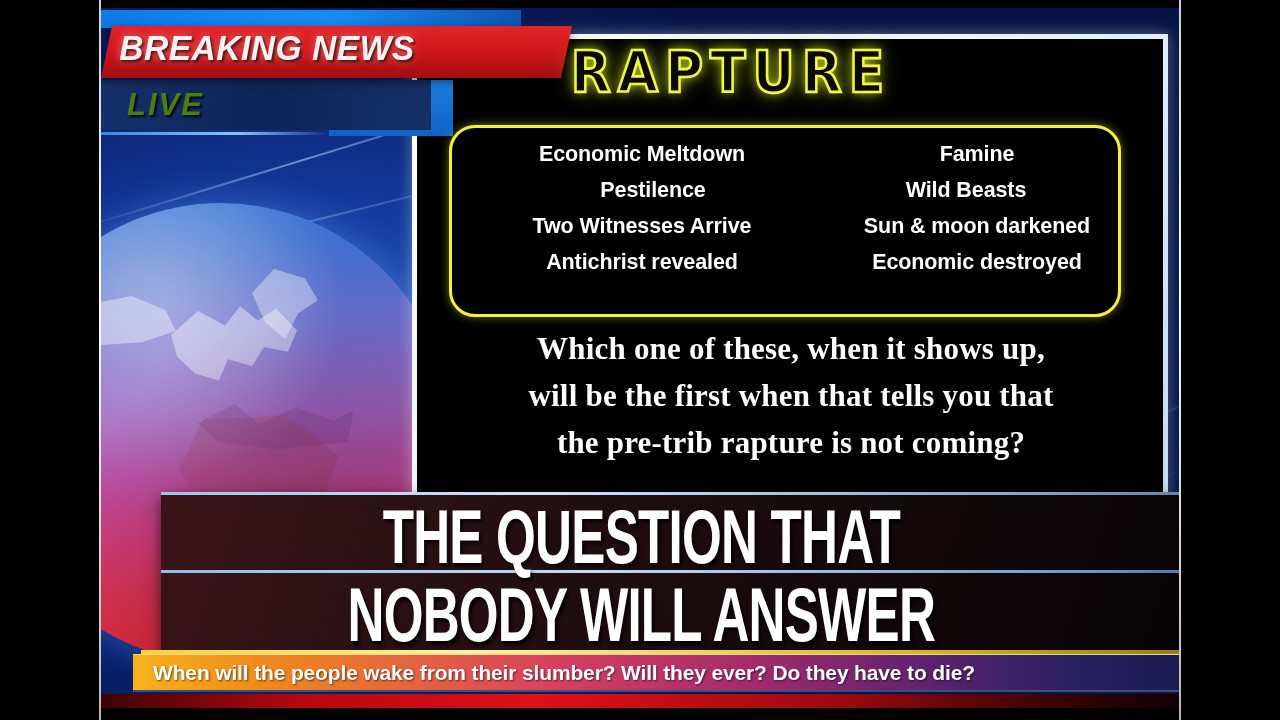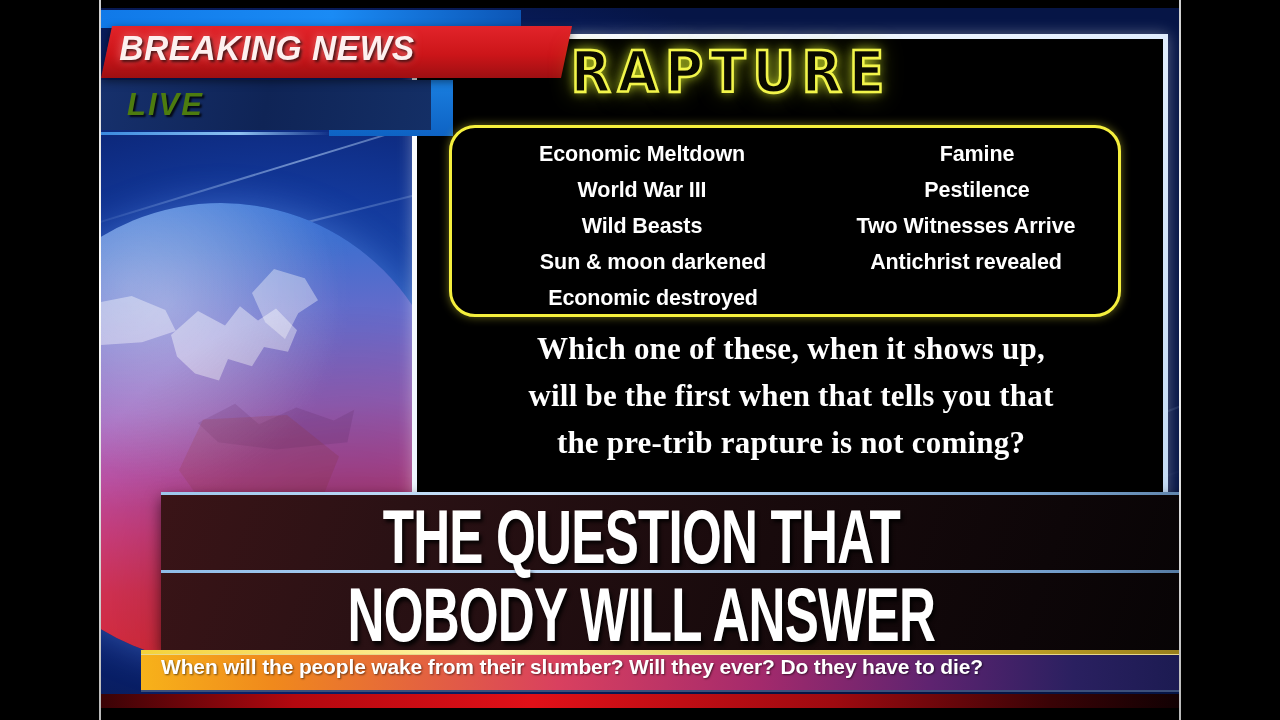--- a/index.html
+++ b/index.html
@@ -217,25 +217,25 @@
   .lower-r2{ top:578px; }
   .lower-r2 span{ font-size:64px; }
 
   
   .ticker-gold{
     position:absolute; left:40px; top:650px; width:1098px; height:4px;
     background:linear-gradient(90deg,#f4d23a,#fff3a8 30%,#d9b62c 70%,#8a7318);
     z-index:32;
   }
   .ticker{
-    position:absolute; left:40px; top:654px; width:1098px; height:38px;
+    position:absolute; left:32px; top:654px; width:1098px; height:38px;
     background:linear-gradient(90deg,#f7b21a 0%,#f0891c 12%,#d9405f 38%,#a52a6c 56%,#5e2370 72%,#2a2060 85%,#14184a 100%);
     border-top:1px solid #e8d88a;
     border-bottom:2px solid #3d4f7a;
-    display:flex; 
+    display:flex; align-items:center;
     z-index:32;
   }
   .ticker span{
     color:#ffffff; font-size:21px; font-weight:bold;
     font-family:"Liberation Sans", sans-serif;
     margin-left:20px; white-space:nowrap;
     text-shadow:1px 1px 2px rgba(0,0,0,.55);
     letter-spacing:-.15px;
   }
   .red-strip{
@@ -293,21 +293,20 @@
     <div class="live-underline"></div>
 
     <div class="rapture">
       <span>RAPTURE</span>
     </div>
 
     <div class="listbox">
       <div class="list-grid">
         <div>Economic Meltdown</div>
         <div class="right">Famine</div>
-        <div>World War III</div>
         <div class="right">Pestilence</div>
         <div>Wild Beasts</div>
         <div>Two Witnesses Arrive</div>
         <div class="right">Sun &amp; moon darkened</div>
         <div>Antichrist revealed</div>
         <div class="right">Economic destroyed</div>
       </div>
     </div>
 
     <div class="question">

